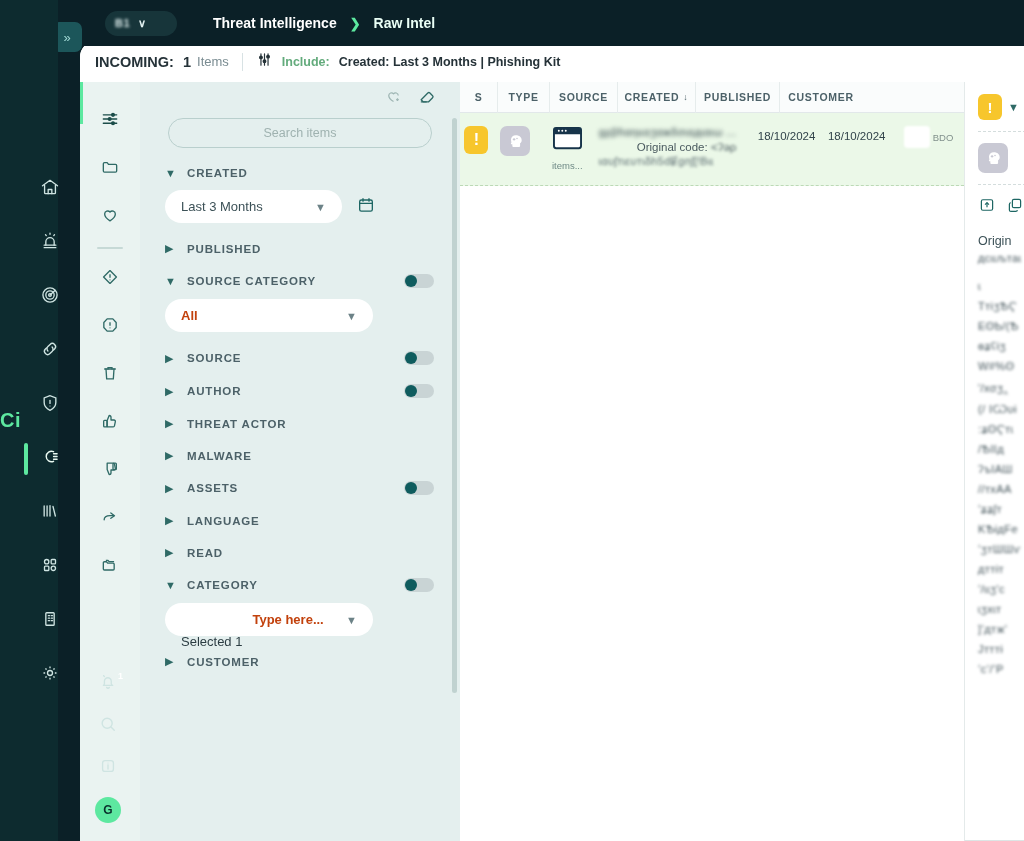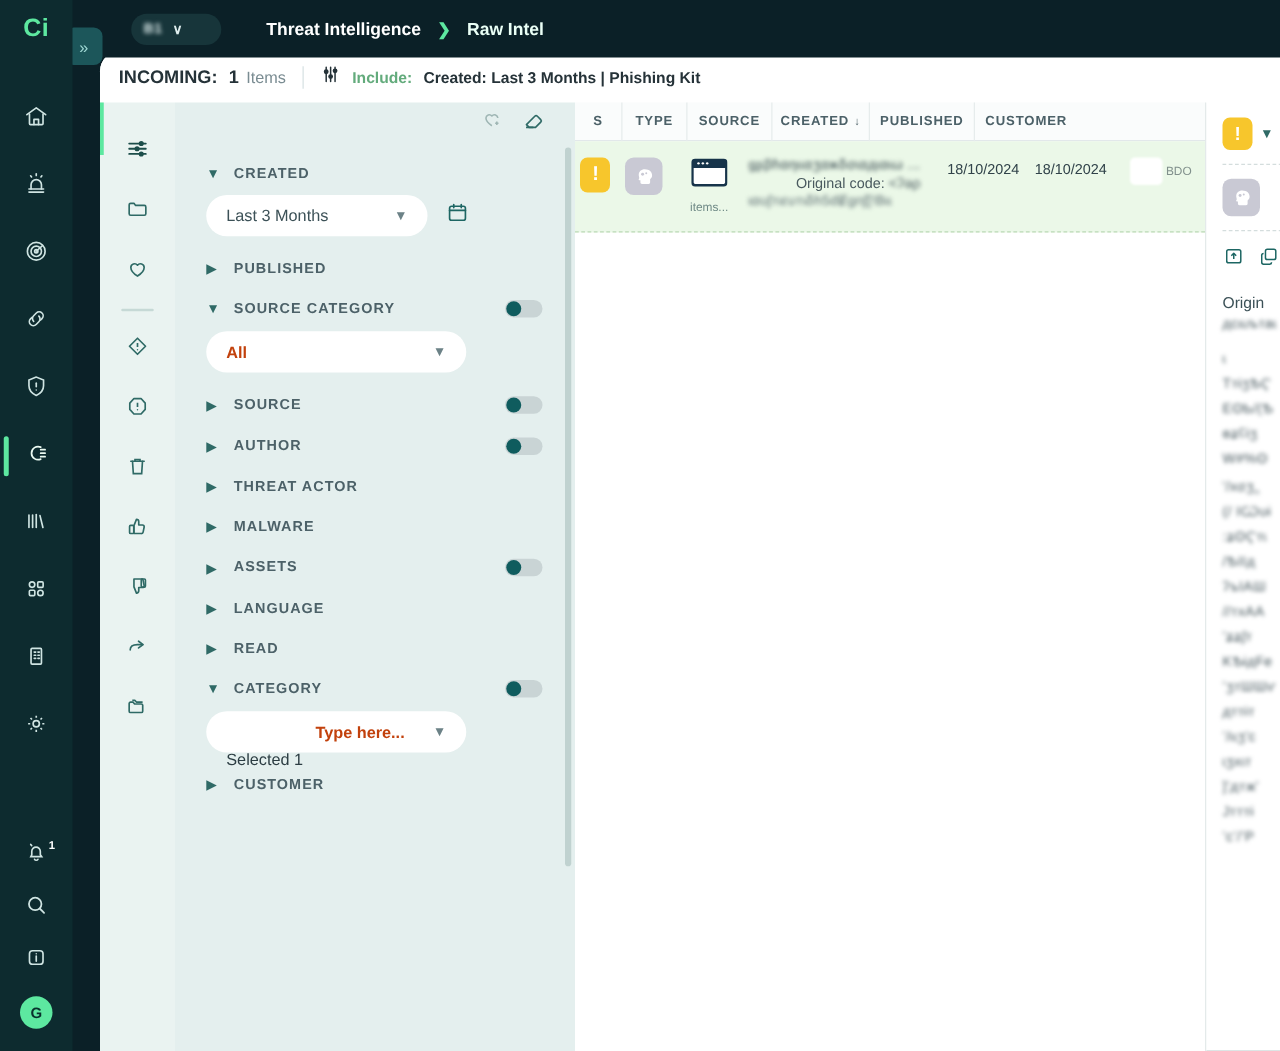--- a/index.html
+++ b/index.html
@@ -8,21 +8,21 @@
     font-family: "Liberation Sans", sans-serif;
     background: #0b2027;
     overflow: hidden;
   }
   .app { position: relative; width: 1024px; height: 841px; display: flex; }
 
   
   .nav-rail {
     width: 58px; height: 841px;
     background: #0d2b2f;
-    display: flex; flex-direction: column; align-items: center;
+    display: flex; flex-direction: row; align-items: center;
     flex: 0 0 58px;
     position: relative; z-index: 30;
   }
   .logo {
     height: 46px; width: 100%;
     display: flex; align-items: center; justify-content: center;
     color: #5de8a0; font-size: 20px; font-weight: 700; letter-spacing: .5px;
   }
   .nav-items { display: flex; flex-direction: column; align-items: center; width: 100%; padding-top: 22px; }
   .nav-item {
@@ -511,20 +511,23 @@
               </svg>
           </span>
           <span class="eraser">
             <svg width="20" height="20" viewBox="0 0 24 24" fill="none" stroke="currentColor" stroke-width="1.6" stroke-linejoin="round">
                 <path d="M5 16.4 13 8.4a1.8 1.8 0 0 1 2.5 0l3.2 3.2a1.8 1.8 0 0 1 0 2.5l-5 5H7.6z"></path>
                 <path d="M4.6 19.1h7"></path>
               </svg>
           </span>
         </div>
 
+        <div class="search-box">
+          <span>Search items</span>
+        </div>
 
         <div class="f-group">
           <div class="f-head">
             <span class="f-chev">▼</span>
             <span class="f-label">CREATED</span>
           </div>
           <div class="created-row">
             <div class="f-select created">
               <span>Last 3 Months</span>
               <span class="chev">▼</span>

